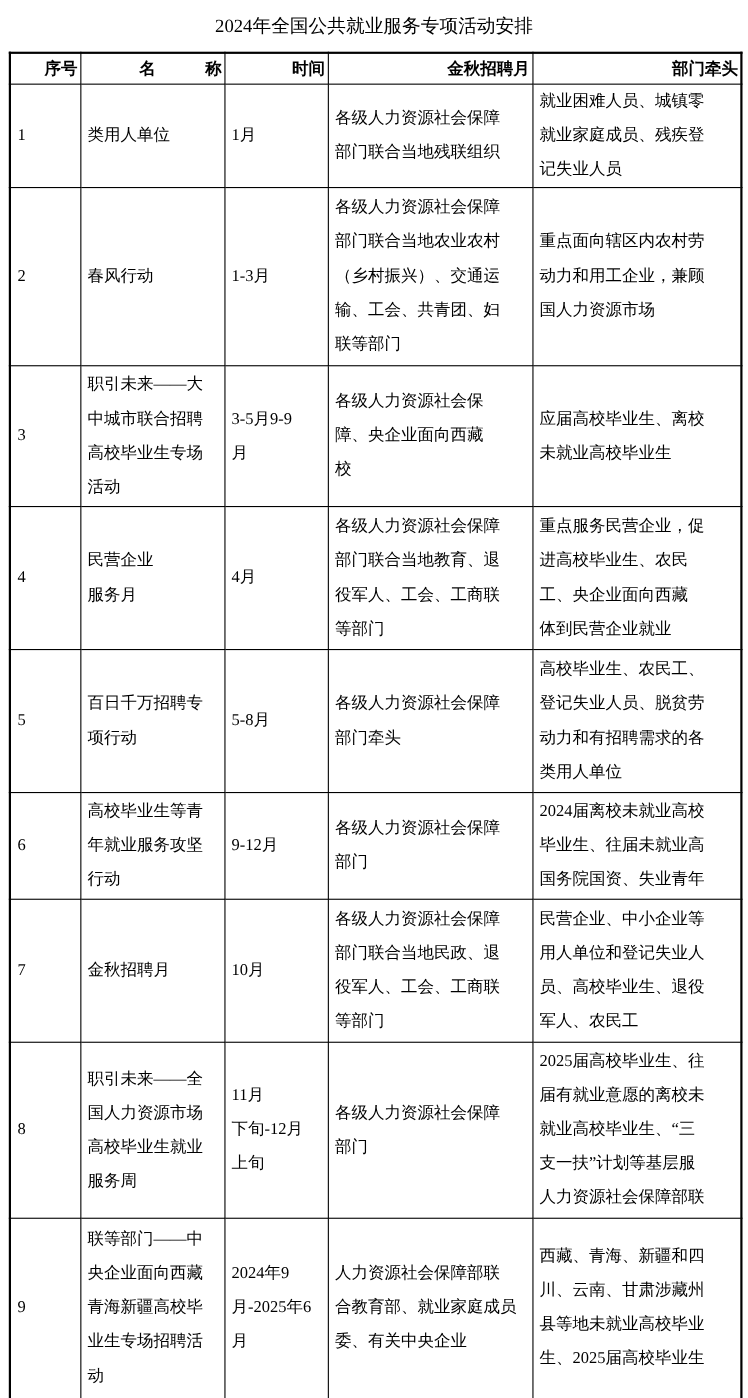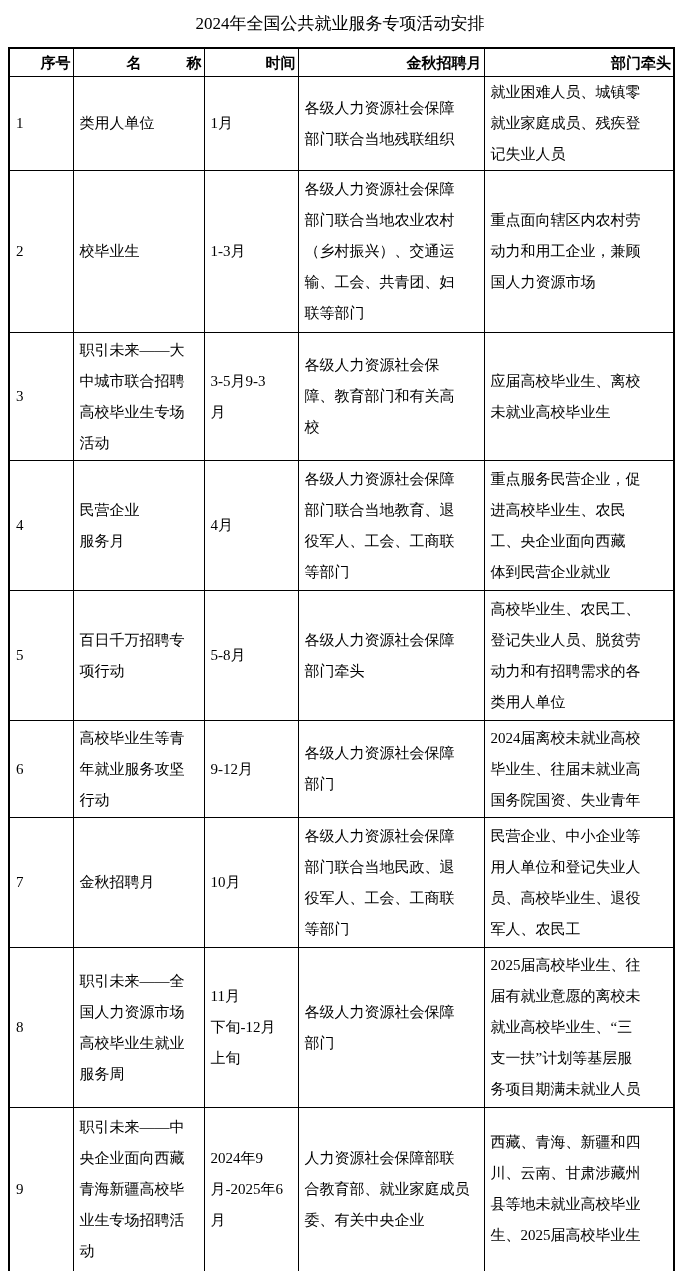--- a/index.html
+++ b/index.html
@@ -80,41 +80,41 @@
         <td>类用人单位</td>
         <td class="c">1月</td>
         <td>各级人力资源社会保障
 部门联合当地残联组织</td>
         <td>就业困难人员、城镇零
 就业家庭成员、残疾登
 记失业人员</td>
       </tr>
       <tr style="height:162px">
         <td class="c">2</td>
-        <td>校毕业生</td>
+        <td>春风行动</td>
         <td class="c">1-3月</td>
         <td>各级人力资源社会保障
 部门联合当地农业农村
 （乡村振兴）、交通运
 输、工会、共青团、妇
 联等部门</td>
         <td>重点面向辖区内农村劳
 动力和用工企业，兼顾
 国人力资源市场</td>
       </tr>
       <tr style="height:128px">
         <td class="c">3</td>
         <td>职引未来——大
 中城市联合招聘
 高校毕业生专场
 活动</td>
-        <td class="c">3-5月9-3
+        <td class="c">3-5月9-9
 月</td>
         <td>各级人力资源社会保
-障、教育部门和有关高
+障、央企业面向西藏
 校</td>
         <td>应届高校毕业生、离校
 未就业高校毕业生</td>
       </tr>
       <tr style="height:130px">
         <td class="c">4</td>
         <td>民营企业
 服务月</td>
         <td class="c">4月</td>
         <td>各级人力资源社会保障
@@ -171,25 +171,25 @@
 服务周</td>
         <td class="c">11月
 下旬-12月
 上旬</td>
         <td>各级人力资源社会保障
 部门</td>
         <td>2025届高校毕业生、往
 届有就业意愿的离校未
 就业高校毕业生、“三
 支一扶”计划等基层服
-务项目期满未就业人员</td>
+人力资源社会保障部联</td>
       </tr>
       <tr style="height:164px">
         <td class="c">9</td>
-        <td>职引未来——中
+        <td>联等部门——中
 央企业面向西藏
 青海新疆高校毕
 业生专场招聘活
 动</td>
         <td class="c">2024年9
 月-2025年6
 月</td>
         <td>人力资源社会保障部联
 合教育部、就业家庭成员
 委、有关中央企业</td>

